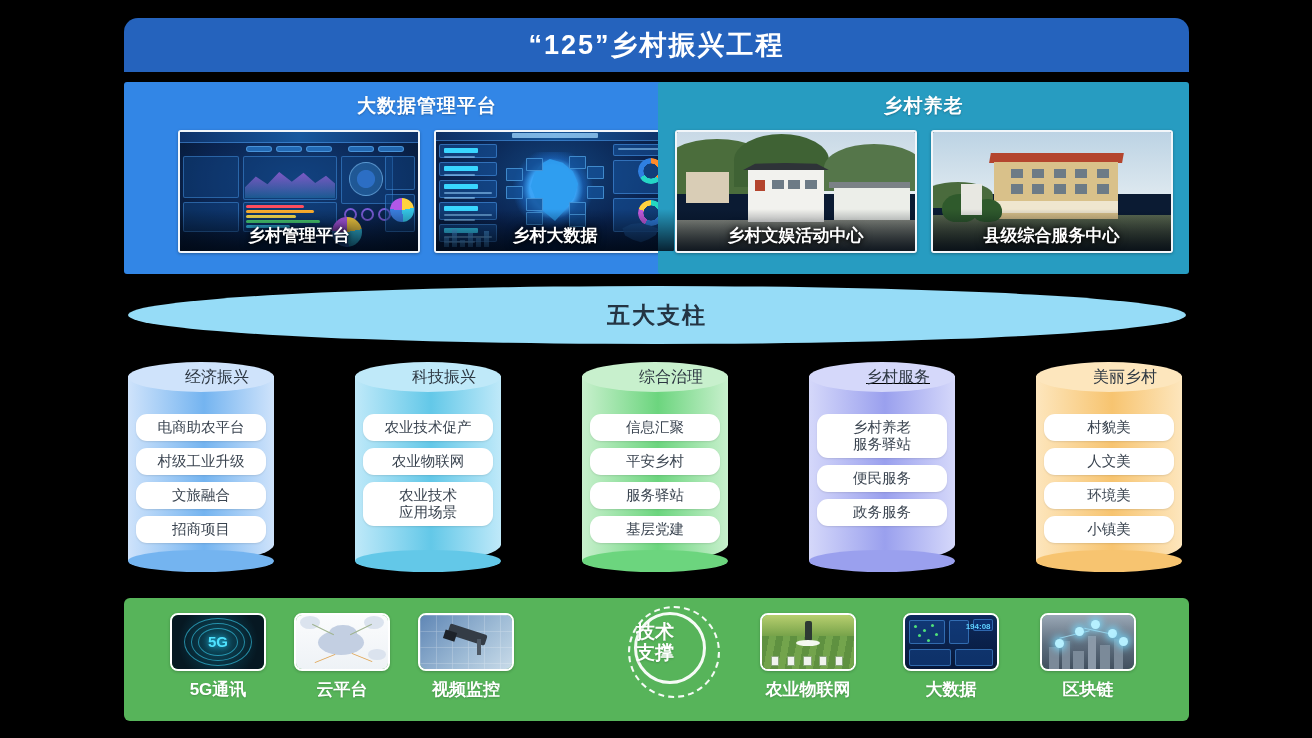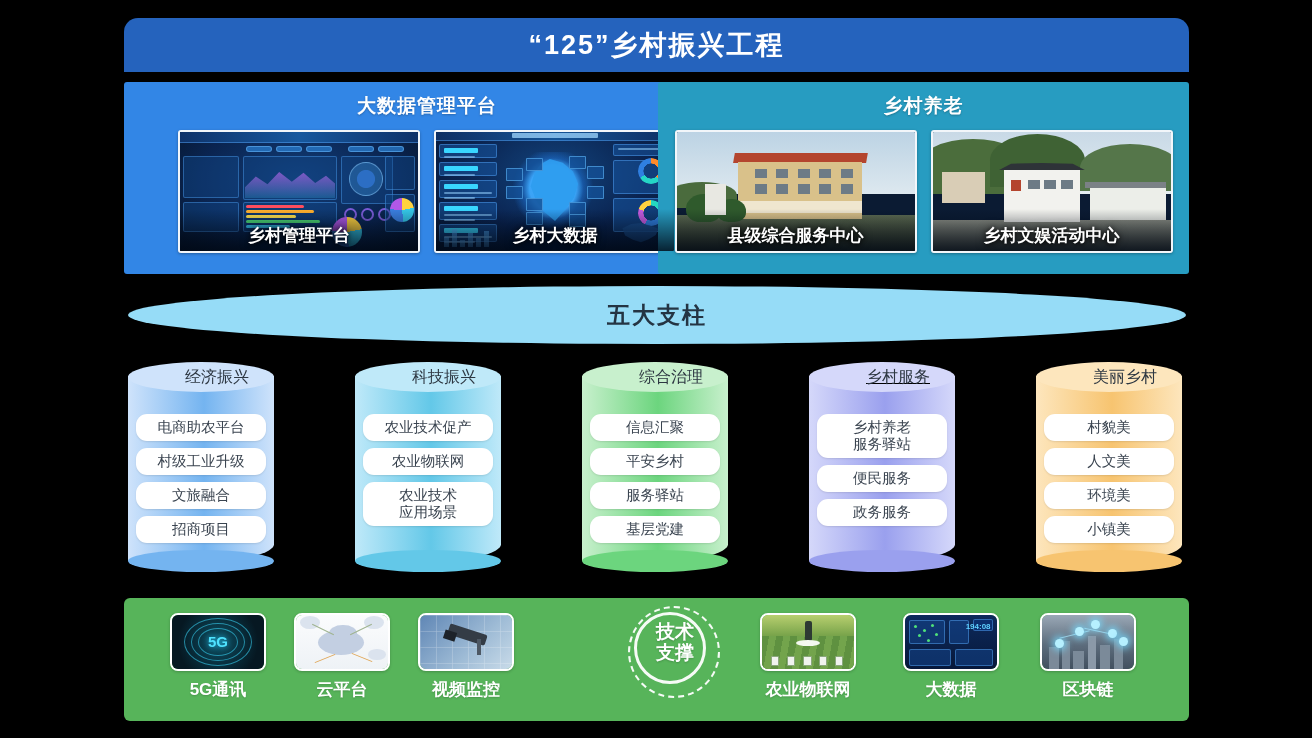--- a/index.html
+++ b/index.html
@@ -176,21 +176,21 @@
   }
   .badge .dash-ring {
     position:absolute; inset:0; border-radius:50%;
     border:2px dashed rgba(255,255,255,.95);
   }
   .badge .solid-ring {
     position:absolute; left:6px; top:6px; right:14px; bottom:14px;
     border-radius:50%; border:3px solid rgba(255,255,255,.95);
   }
   .badge .btxt {
-    position:absolute; left:8px; top:16px; width:58px; text-align:right;
+    position:absolute; left:8px; top:16px; width:58px; text-align:left;
     color:#fff; font-size:19px; font-weight:bold; line-height:1.08;
     text-shadow:0 1px 2px rgba(0,0,0,.2);
   }
 
   
   .t5g { position:absolute; inset:0; background:radial-gradient(circle at 50% 50%, #0d4f63, #061822 75%); }
   .t5g .ring { position:absolute; left:50%; top:50%; transform:translate(-50%,-50%);
       border:1px solid rgba(60,220,255,.55); border-radius:50%; }
   .t5g .lbl { position:absolute; left:50%; top:48%; transform:translate(-50%,-50%);
       color:#4fe3ff; font-size:15px; font-weight:bold; text-shadow:0 0 6px #2ad0ff; }
@@ -339,20 +339,42 @@
 
     </div>
   </div>
 
   <div class="panel right">
     <div class="panel-title">乡村养老</div>
     <div class="panel-cards">
 
       <div class="card">
         <div class="photo">
+          <div class="ph-sky" style="background:linear-gradient(#c8d9e6,#e5edf2)"></div>
+          <div class="ph-hill" style="left:-6%; top:6%; width:46%; height:46%; background:#4b6d3c"></div>
+          <div class="ph-hill" style="left:24%; top:2%; width:40%; height:44%; background:#3f6234"></div>
+          <div class="ph-hill" style="right:-4%; top:10%; width:42%; height:40%; background:#55764a"></div>
+          <div class="ph-ground" style="height:26%; background:linear-gradient(#8d9086,#5d6157)"></div>
+          <div class="ph-white" style="left:30%; top:30%; width:32%; height:46%"></div>
+          <div class="ph-dark" style="left:28%; top:26%; width:36%; height:6%;
+               clip-path: polygon(0% 100%, 14% 10%, 50% 0%, 86% 10%, 100% 100%)"></div>
+          <div class="ph-dark" style="left:33%; top:40%; width:4%; height:10%; background:#b4452e"></div>
+          <div class="ph-dark" style="left:40%; top:40%; width:5%; height:8%; background:#6d7b86"></div>
+          <div class="ph-dark" style="left:47%; top:40%; width:5%; height:8%; background:#6d7b86"></div>
+          <div class="ph-dark" style="left:54%; top:40%; width:5%; height:8%; background:#6d7b86"></div>
+          <div class="ph-white" style="right:2%; top:44%; width:32%; height:30%; background:#eceee9"></div>
+          <div class="ph-dark" style="right:2%; top:42%; width:34%; height:5%; background:#7b8186"></div>
+          <div class="ph-bld" style="left:4%; top:34%; width:18%; height:26%; background:#d9cdb6"></div>
+        </div>
+        <div class="card-scrim"></div>
+        <div class="card-caption">乡村文娱活动中心</div>
+      </div>
+
+      <div class="card">
+        <div class="photo">
           <div class="ph-sky"></div>
           <div class="ph-ground" style="background:linear-gradient(#5d6b52,#39402f)"></div>
           <div class="ph-hill" style="left:-10px; top:42%; width:70px; height:26px; background:#4a6b3d"></div>
           <div class="ph-roof" style="left:24%; top:18%; width:56%; height:8%; transform:skewX(-10deg)"></div>
           <div class="ph-bld" style="left:26%; top:25%; width:52%; height:48%"></div>
           <div class="ph-win" style="left:33%; top:31%; width:5%; height:8%"></div>
           <div class="ph-win" style="left:42%; top:31%; width:5%; height:8%"></div>
           <div class="ph-win" style="left:51%; top:31%; width:5%; height:8%"></div>
           <div class="ph-win" style="left:60%; top:31%; width:5%; height:8%"></div>
           <div class="ph-win" style="left:69%; top:31%; width:5%; height:8%"></div>
@@ -363,42 +385,20 @@
           <div class="ph-win" style="left:69%; top:44%; width:5%; height:8%"></div>
           <div class="ph-white" style="left:26%; top:58%; width:52%; height:10%; background:#efe6cf"></div>
           <div class="ph-tree" style="left:4%;  top:52%; width:15%; height:24%"></div>
           <div class="ph-tree" style="left:17%; top:56%; width:12%; height:20%"></div>
           <div class="ph-bld" style="left:12%; top:44%; width:9%; height:26%; background:#e8e8e2"></div>
         </div>
         <div class="card-scrim"></div>
         <div class="card-caption">县级综合服务中心</div>
       </div>
 
-      <div class="card">
-        <div class="photo">
-          <div class="ph-sky" style="background:linear-gradient(#c8d9e6,#e5edf2)"></div>
-          <div class="ph-hill" style="left:-6%; top:6%; width:46%; height:46%; background:#4b6d3c"></div>
-          <div class="ph-hill" style="left:24%; top:2%; width:40%; height:44%; background:#3f6234"></div>
-          <div class="ph-hill" style="right:-4%; top:10%; width:42%; height:40%; background:#55764a"></div>
-          <div class="ph-ground" style="height:26%; background:linear-gradient(#8d9086,#5d6157)"></div>
-          <div class="ph-white" style="left:30%; top:30%; width:32%; height:46%"></div>
-          <div class="ph-dark" style="left:28%; top:26%; width:36%; height:6%;
-               clip-path: polygon(0% 100%, 14% 10%, 50% 0%, 86% 10%, 100% 100%)"></div>
-          <div class="ph-dark" style="left:33%; top:40%; width:4%; height:10%; background:#b4452e"></div>
-          <div class="ph-dark" style="left:40%; top:40%; width:5%; height:8%; background:#6d7b86"></div>
-          <div class="ph-dark" style="left:47%; top:40%; width:5%; height:8%; background:#6d7b86"></div>
-          <div class="ph-dark" style="left:54%; top:40%; width:5%; height:8%; background:#6d7b86"></div>
-          <div class="ph-white" style="right:2%; top:44%; width:32%; height:30%; background:#eceee9"></div>
-          <div class="ph-dark" style="right:2%; top:42%; width:34%; height:5%; background:#7b8186"></div>
-          <div class="ph-bld" style="left:4%; top:34%; width:18%; height:26%; background:#d9cdb6"></div>
-        </div>
-        <div class="card-scrim"></div>
-        <div class="card-caption">乡村文娱活动中心</div>
-      </div>
-
     </div>
   </div>
 
   <div class="ellipse">
     <span>五大支柱</span>
   </div>
 
   <div id="pillars">
       <div class="cyl" style="left: 128px;">
         <div class="bottom" style="background: rgb(116, 180, 240); bottom: -2px;"></div>

